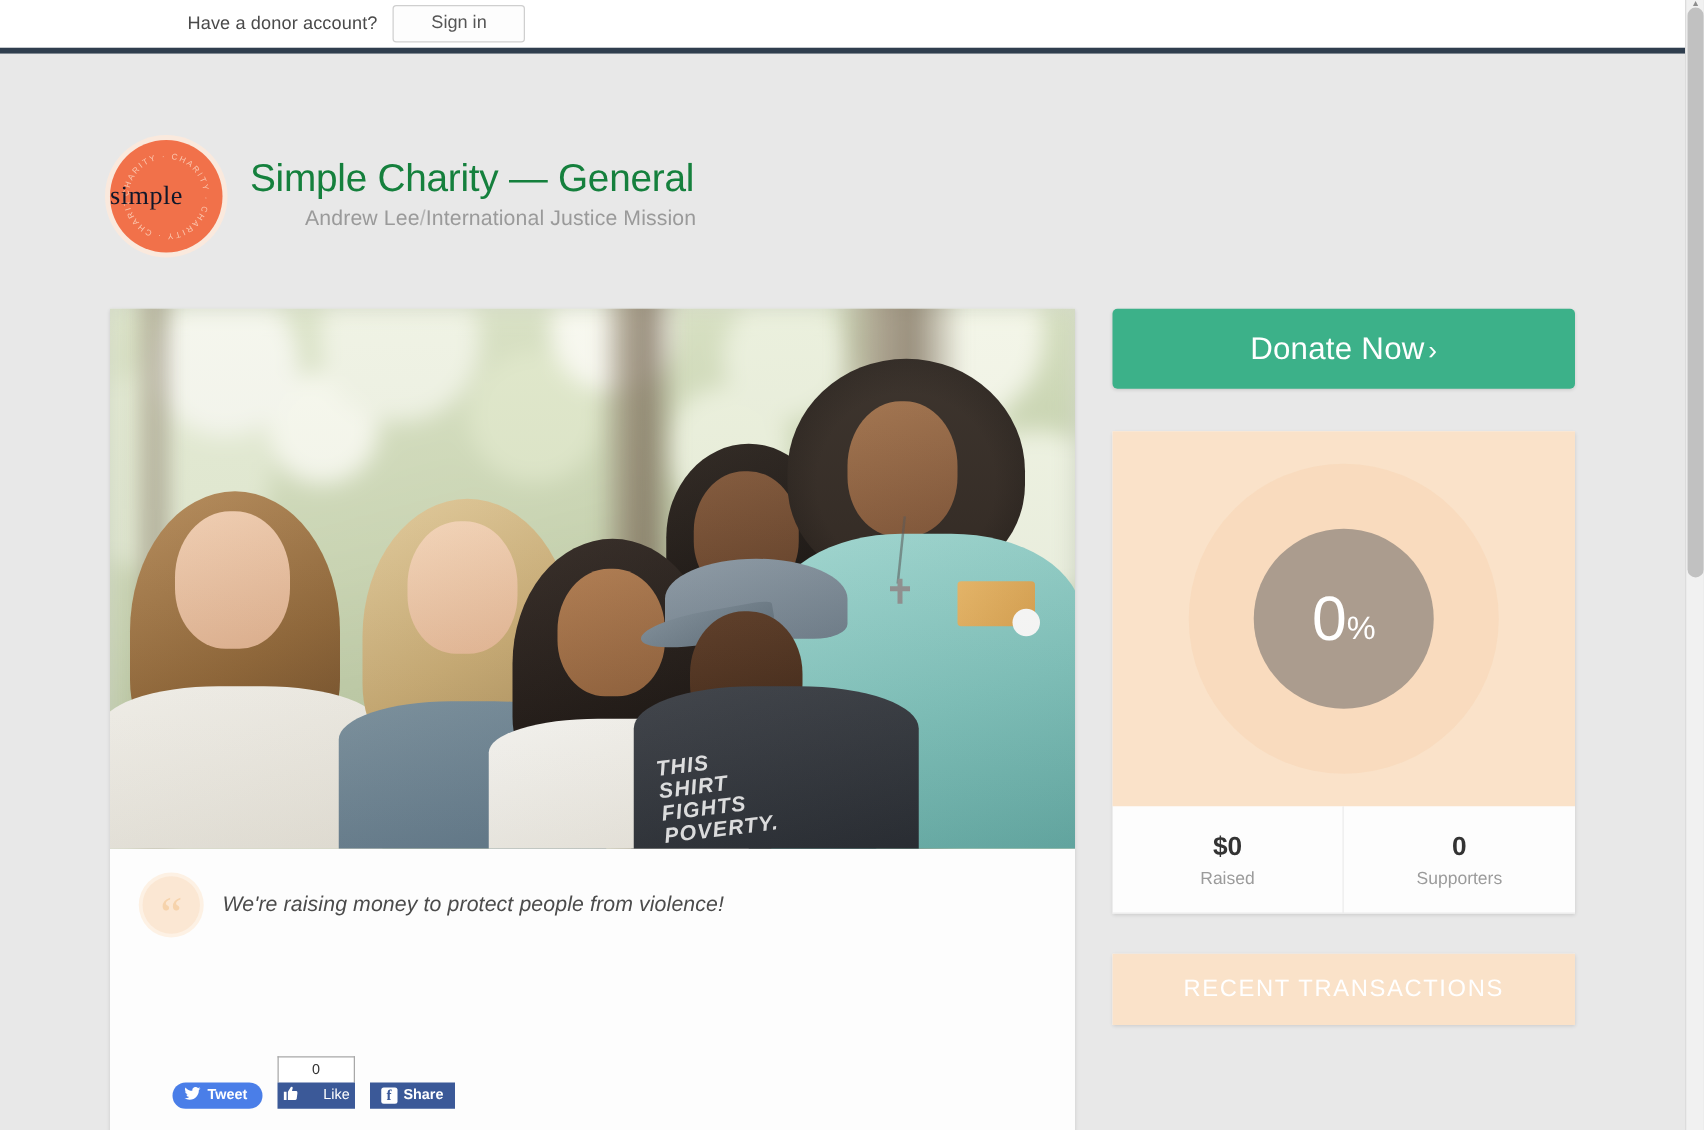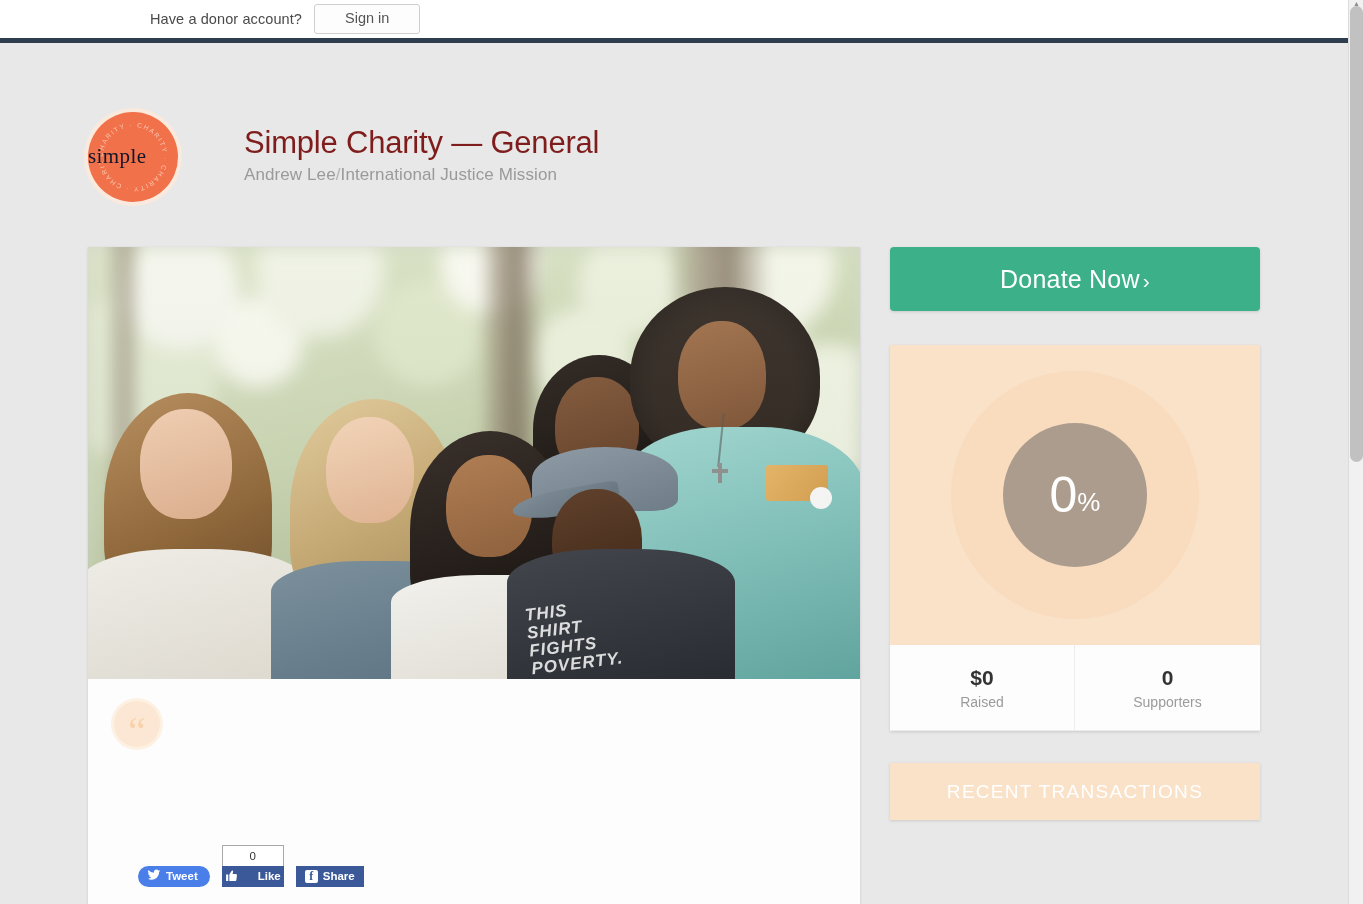--- a/index.html
+++ b/index.html
@@ -94,24 +94,23 @@
     text-align:left;
     font-family:"Liberation Serif", serif;
     font-size:21px;
     color:#0f172a;
     letter-spacing:0.4px;
   }
   .camp-titles { padding-bottom:4px; }
   .camp-title {
     font-size:31px;
     font-weight:400;
-    color:#7f1d1d;
+    color:#15803d;
     letter-spacing:-0.2px;
     line-height:1.15;
-    margin-left:44px;
   }
   .camp-sub {
     font-size:17px;
     color:#9a9a9a;
     margin-top:4px;
     letter-spacing:0.1px;
     margin-left:44px;
   }
   .camp-sub .sep { color:#b4b4b4; }
 
@@ -307,21 +306,21 @@
     font-size:11.5px;
     color:#333;
     text-align:center;
     padding:5px 0 4px;
     line-height:1;
   }
   .like-btn {
     display:flex; align-items:center; justify-content:center; gap:20px;
     background:#3b5998;
     color:#fff;
-    font-size:11.5px; font-weight:bold;
+    font-size:11.5px; font-weight:normal;
     height:21px;
     cursor:pointer;
     line-height:1;
   }
   .like-btn svg { width:13px; height:13px; fill:#fff; }
   .share-btn {
     display:inline-flex; align-items:center; gap:5px;
     background:#3b5998;
     color:#fff;
     font-size:11.5px; font-weight:bold;
@@ -526,20 +525,21 @@
                 <div>SHIRT</div>
                 <div>FIGHTS</div>
                 <div>POVERTY.</div>
               </div>
             </div>
             <div class="photo-warm"></div>
           </div>
 
           <div class="quote-row">
             <div class="quote-mark">“</div>
+            <div class="quote-text">We're raising money to protect people from violence!</div>
           </div>
 
           <div class="social-row">
             <div class="tweet-btn">
               <span>
                 <svg viewBox="0 0 24 24" aria-hidden="true">
                     <path d="M23 4.9a9 9 0 0 1-2.6.7 4.5 4.5 0 0 0 2-2.5 9 9 0 0 1-2.9 1.1A4.5 4.5 0 0 0 11.7 8a12.8 12.8 0 0 1-9.3-4.7 4.5 4.5 0 0 0 1.4 6 4.4 4.4 0 0 1-2-.6 4.5 4.5 0 0 0 3.6 4.4 4.5 4.5 0 0 1-2 .1 4.5 4.5 0 0 0 4.2 3.1A9 9 0 0 1 1 18.2a12.7 12.7 0 0 0 6.9 2c8.3 0 12.8-6.9 12.8-12.8v-.6A9 9 0 0 0 23 4.9z"></path>
                   </svg>
               </span>
               <span>Tweet</span>

